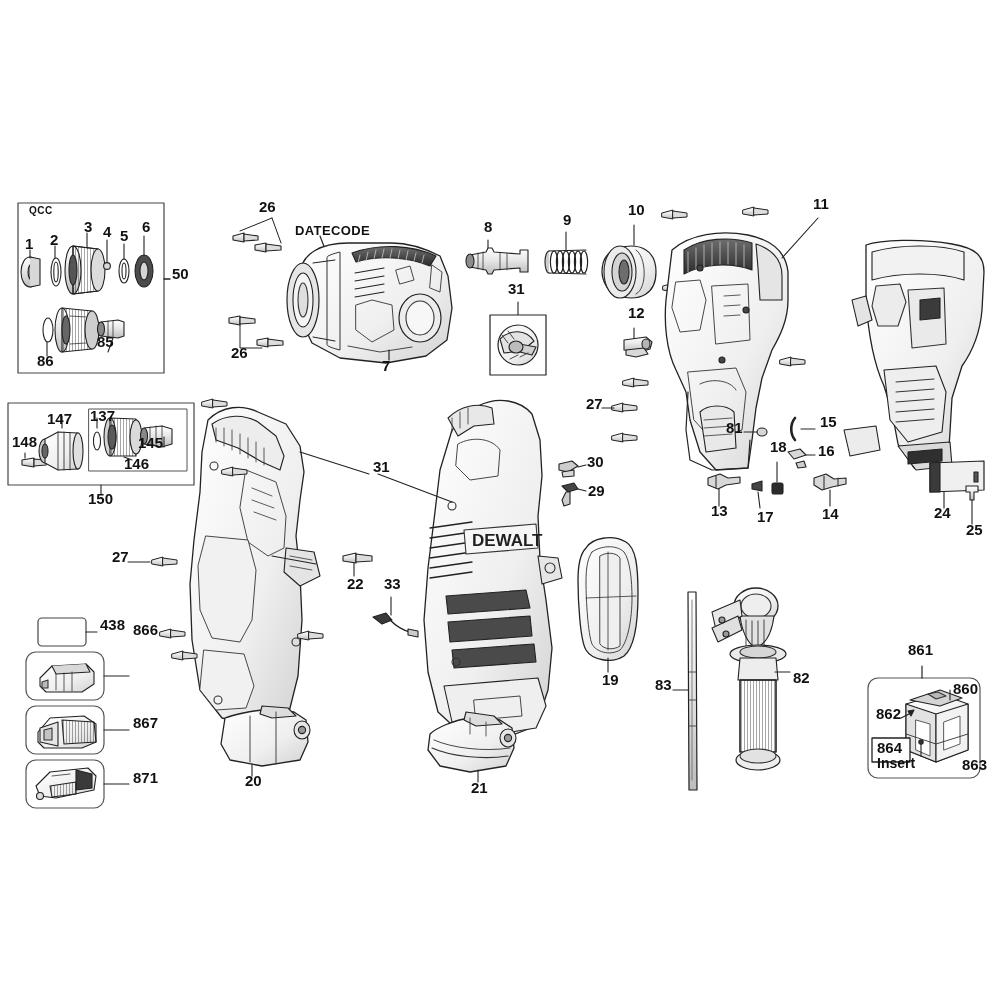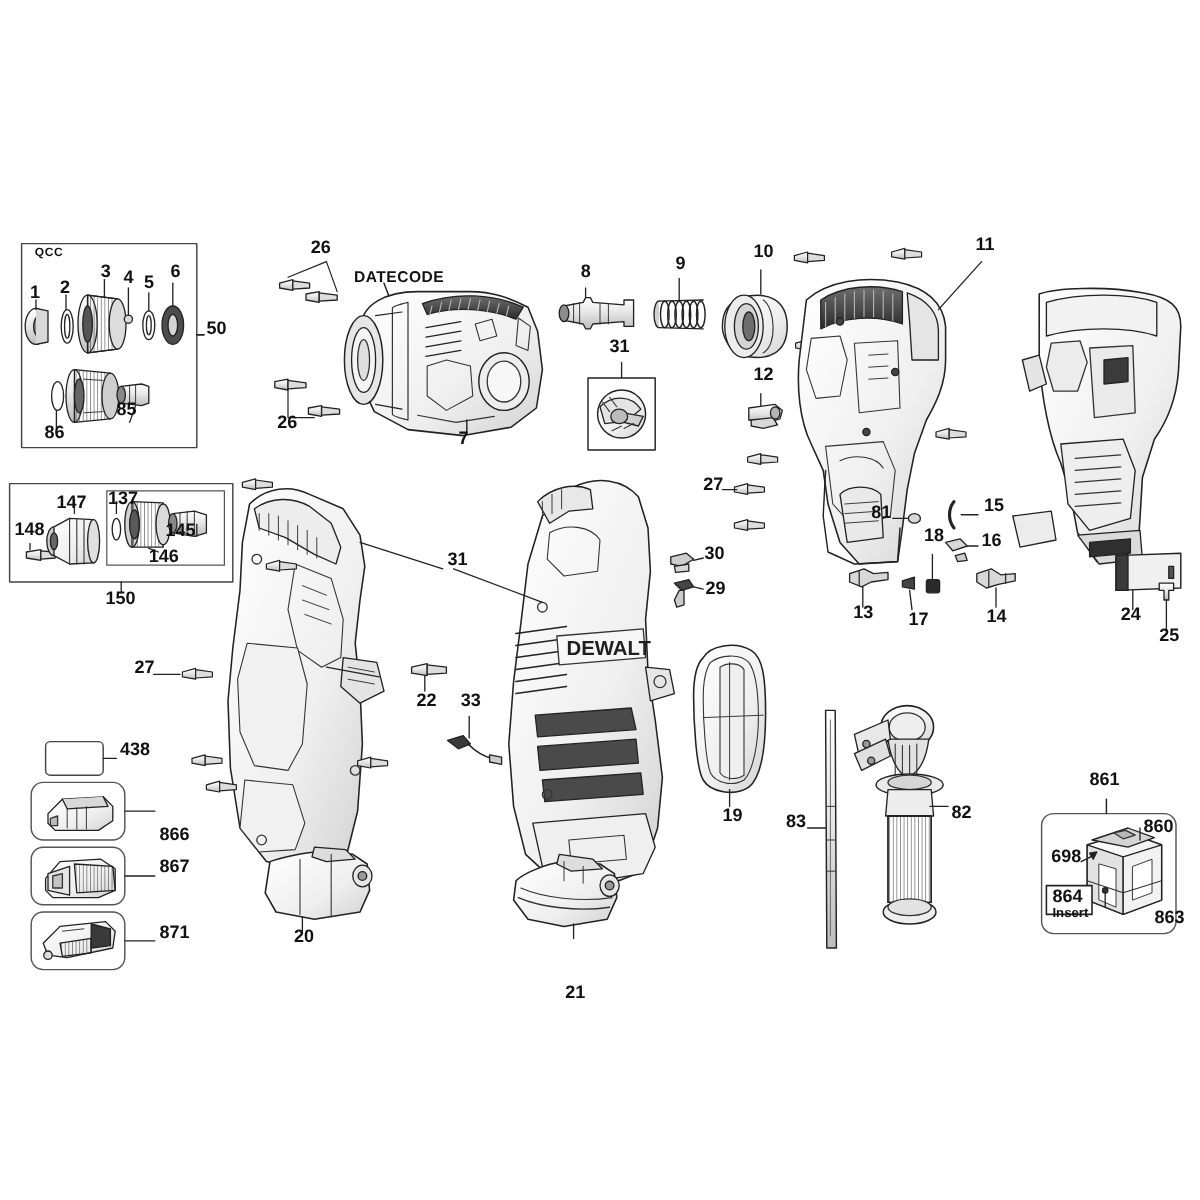--- a/index.html
+++ b/index.html
@@ -6,21 +6,21 @@
   html,body{margin:0;padding:0;background:#ffffff;}
   body{width:1000px;height:1000px;overflow:hidden;
        font-family:"Liberation Sans", sans-serif;}
   #stage{position:relative;width:1000px;height:1000px;background:#fff;}
   svg#diagram{position:absolute;left:0;top:0;width:1000px;height:1000px;}
   .lbl{position:absolute;font-weight:bold;color:#111;white-space:nowrap;
        font-family:"Liberation Sans", sans-serif;line-height:1;}
   .lbl.n{font-size:15px;}
   .lbl.datecode{font-size:13px;letter-spacing:.4px;}
   .lbl.qcc{font-size:10px;font-weight:bold;letter-spacing:.5px;}
-  .lbl.ins{font-size:11px;font-weight:bold;}
+  .lbl.ins{font-size:14px;font-weight:bold;}
 </style>
 </head>
 <body>
 
 <div id="stage">
 
 <svg id="diagram" viewBox="0 0 1000 1000">
   <defs>
     <linearGradient id="gmetal" x1="0" y1="0" x2="0" y2="1">
       <stop offset="0%" stop-color="#ffffff"></stop>
@@ -654,29 +654,29 @@
 
 <div class="lbl n" style="left:373px;top:459px">31</div>
 <div class="lbl n" style="left:112px;top:549px">27</div>
 <div class="lbl n" style="left:347px;top:576px">22</div>
 <div class="lbl n" style="left:384px;top:576px">33</div>
 <div class="lbl n" style="left:587px;top:454px">30</div>
 <div class="lbl n" style="left:588px;top:483px">29</div>
 <div class="lbl n" style="left:602px;top:672px">19</div>
 
 <div class="lbl n" style="left:100px;top:617px">438</div>
-<div class="lbl n" style="left:133px;top:688px">866</div>
+<div class="lbl n" style="left:133px;top:622px">866</div>
 <div class="lbl n" style="left:133px;top:715px">867</div>
 <div class="lbl n" style="left:133px;top:770px">871</div>
 
 <div class="lbl n" style="left:245px;top:773px">20</div>
-<div class="lbl n" style="left:471px;top:820px">21</div>
+<div class="lbl n" style="left:471px;top:780px">21</div>
 <div class="lbl n" style="left:655px;top:677px">83</div>
 <div class="lbl n" style="left:793px;top:670px">82</div>
 
 <div class="lbl n" style="left:908px;top:642px">861</div>
 <div class="lbl n" style="left:953px;top:681px">860</div>
-<div class="lbl n" style="left:876px;top:706px">698</div>
+<div class="lbl n" style="left:876px;top:706px">862</div>
 <div class="lbl n" style="left:877px;top:740px">864</div>
 <div class="lbl ins" style="left:877px;top:756px">Insert</div>
 <div class="lbl n" style="left:962px;top:757px">863</div>
 
 </div>
 
 </body></html>

